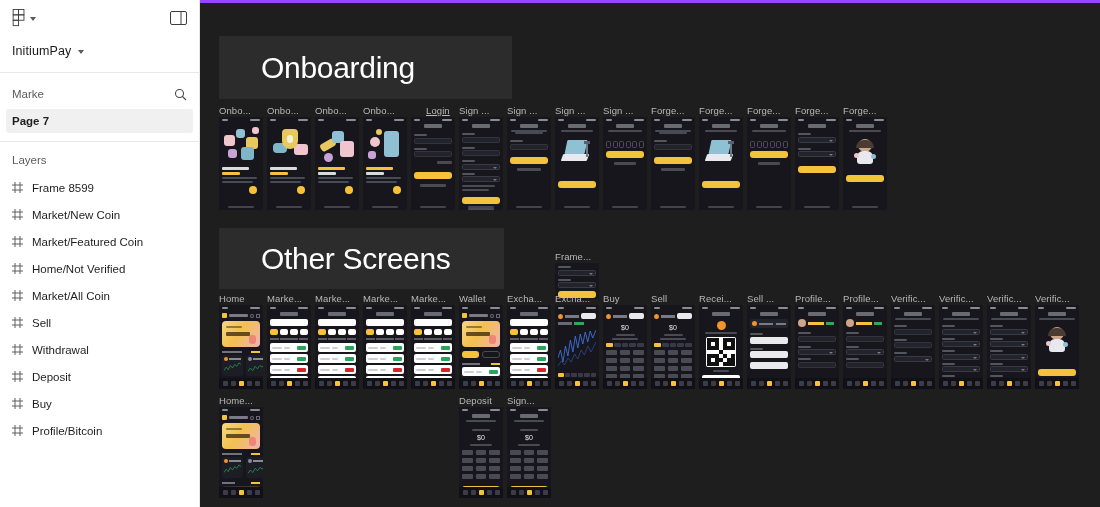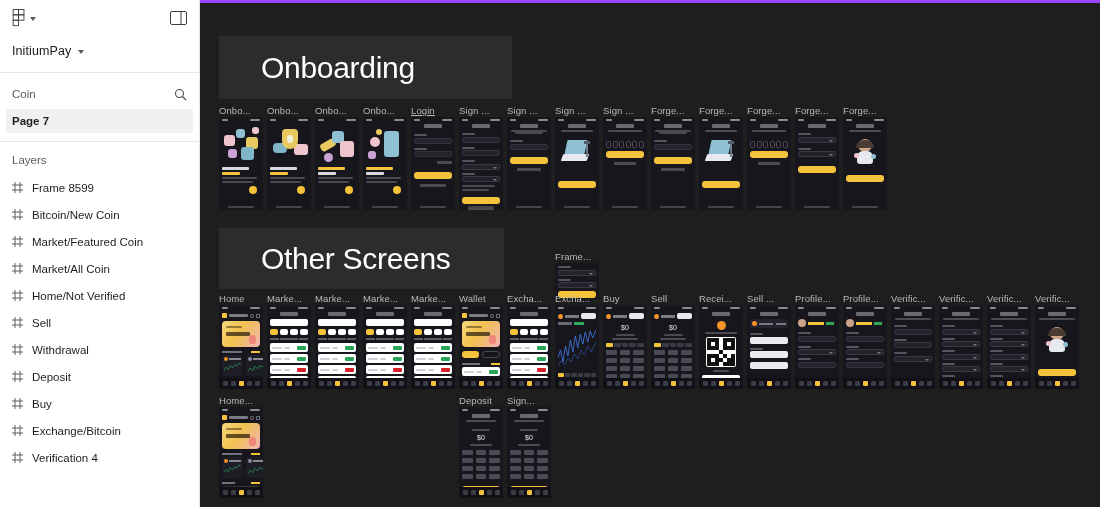--- a/index.html
+++ b/index.html
@@ -309,21 +309,21 @@
     </div>
 
     <div class="sb-filename">
       <span class="name">InitiumPay</span>
       <span class="chev"></span>
     </div>
 
     <div class="sb-divider"></div>
 
     <div class="sb-section-head">
-      <span class="title">Coin</span>
+      <span class="title">Marke</span>
       <svg class="search-icon" viewBox="0 0 13 13">
         <circle cx="5.5" cy="5.5" r="4" fill="none" stroke="#4a4a4a" stroke-width="1.1"></circle>
         <line x1="8.5" y1="8.5" x2="12" y2="12" stroke="#4a4a4a" stroke-width="1.1"></line>
       </svg>
     </div>
 
     <div class="pages-list">
       <div class="page-row selected">
         <span>Page 7</span>
       </div>
@@ -345,48 +345,48 @@
           </svg>
           <span class="lbl">Frame 8599</span>
         </div>
         <div class="layer-row">
           <svg class="frame-icon" viewBox="0 0 11 11">
   <line x1="3" y1="0" x2="3" y2="11" stroke="#5e5e5e" stroke-width="1"></line>
   <line x1="8" y1="0" x2="8" y2="11" stroke="#5e5e5e" stroke-width="1"></line>
   <line x1="0" y1="3" x2="11" y2="3" stroke="#5e5e5e" stroke-width="1"></line>
   <line x1="0" y1="8" x2="11" y2="8" stroke="#5e5e5e" stroke-width="1"></line>
           </svg>
-          <span class="lbl">Bitcoin/New Coin</span>
+          <span class="lbl">Market/New Coin</span>
         </div>
         <div class="layer-row">
           <svg class="frame-icon" viewBox="0 0 11 11">
   <line x1="3" y1="0" x2="3" y2="11" stroke="#5e5e5e" stroke-width="1"></line>
   <line x1="8" y1="0" x2="8" y2="11" stroke="#5e5e5e" stroke-width="1"></line>
   <line x1="0" y1="3" x2="11" y2="3" stroke="#5e5e5e" stroke-width="1"></line>
   <line x1="0" y1="8" x2="11" y2="8" stroke="#5e5e5e" stroke-width="1"></line>
           </svg>
           <span class="lbl">Market/Featured Coin</span>
         </div>
         <div class="layer-row">
           <svg class="frame-icon" viewBox="0 0 11 11">
   <line x1="3" y1="0" x2="3" y2="11" stroke="#5e5e5e" stroke-width="1"></line>
   <line x1="8" y1="0" x2="8" y2="11" stroke="#5e5e5e" stroke-width="1"></line>
   <line x1="0" y1="3" x2="11" y2="3" stroke="#5e5e5e" stroke-width="1"></line>
   <line x1="0" y1="8" x2="11" y2="8" stroke="#5e5e5e" stroke-width="1"></line>
           </svg>
-          <span class="lbl">Market/All Coin</span>
+          <span class="lbl">Home/Not Verified</span>
         </div>
         <div class="layer-row">
           <svg class="frame-icon" viewBox="0 0 11 11">
   <line x1="3" y1="0" x2="3" y2="11" stroke="#5e5e5e" stroke-width="1"></line>
   <line x1="8" y1="0" x2="8" y2="11" stroke="#5e5e5e" stroke-width="1"></line>
   <line x1="0" y1="3" x2="11" y2="3" stroke="#5e5e5e" stroke-width="1"></line>
   <line x1="0" y1="8" x2="11" y2="8" stroke="#5e5e5e" stroke-width="1"></line>
           </svg>
-          <span class="lbl">Home/Not Verified</span>
+          <span class="lbl">Market/All Coin</span>
         </div>
         <div class="layer-row">
           <svg class="frame-icon" viewBox="0 0 11 11">
   <line x1="3" y1="0" x2="3" y2="11" stroke="#5e5e5e" stroke-width="1"></line>
   <line x1="8" y1="0" x2="8" y2="11" stroke="#5e5e5e" stroke-width="1"></line>
   <line x1="0" y1="3" x2="11" y2="3" stroke="#5e5e5e" stroke-width="1"></line>
   <line x1="0" y1="8" x2="11" y2="8" stroke="#5e5e5e" stroke-width="1"></line>
           </svg>
           <span class="lbl">Sell</span>
         </div>
@@ -417,30 +417,21 @@
           </svg>
           <span class="lbl">Buy</span>
         </div>
         <div class="layer-row">
           <svg class="frame-icon" viewBox="0 0 11 11">
   <line x1="3" y1="0" x2="3" y2="11" stroke="#5e5e5e" stroke-width="1"></line>
   <line x1="8" y1="0" x2="8" y2="11" stroke="#5e5e5e" stroke-width="1"></line>
   <line x1="0" y1="3" x2="11" y2="3" stroke="#5e5e5e" stroke-width="1"></line>
   <line x1="0" y1="8" x2="11" y2="8" stroke="#5e5e5e" stroke-width="1"></line>
           </svg>
-          <span class="lbl">Exchange/Bitcoin</span>
-        </div>
-        <div class="layer-row">
-          <svg class="frame-icon" viewBox="0 0 11 11">
-  <line x1="3" y1="0" x2="3" y2="11" stroke="#5e5e5e" stroke-width="1"></line>
-  <line x1="8" y1="0" x2="8" y2="11" stroke="#5e5e5e" stroke-width="1"></line>
-  <line x1="0" y1="3" x2="11" y2="3" stroke="#5e5e5e" stroke-width="1"></line>
-  <line x1="0" y1="8" x2="11" y2="8" stroke="#5e5e5e" stroke-width="1"></line>
-          </svg>
-          <span class="lbl">Verification 4</span>
+          <span class="lbl">Profile/Bitcoin</span>
         </div>
       </div>
   </div>
 
   <div class="canvas-wrap">
     <div class="canvas" id="canvas">
 
       <div class="section-plate" style="left:19px; top:225px; width:285px; height:61px;">
         <span class="txt">Other Screens</span>
       </div>
@@ -544,21 +535,21 @@
             <div>
     <div class="p-text-line acc" style="width:72%"></div>
     <div class="p-text-line" style="width:48%"></div>
     <div class="p-text-line dim" style="width:92%;height:2px"></div>
     <div class="p-text-line dim" style="width:82%;height:2px"></div>
   </div>
           </div>
           <div class="p-dot" style="right:6px;bottom:16px;"></div>
           <div class="p-homebar"></div>
         </div>
-        <div class="frame-label" style="left: 211px; top: 102px; width: 40px; text-decoration: underline;">Login</div>
+        <div class="frame-label" style="left: 226px; top: 102px; width: 40px; text-decoration: underline;">Login</div>
         <div class="phone" style="left: 211px; top: 114px; width: 44px; height: 93px;">
           <div class="p-status">
             <i class="l"></i>
             <i class="r"></i>
           </div>
           <div class="p-title"></div>
           <div class="p-body" style="padding-top:6px">
         <div class="p-label"></div>
             <div class="p-input"></div>
         <div class="p-label"></div>

